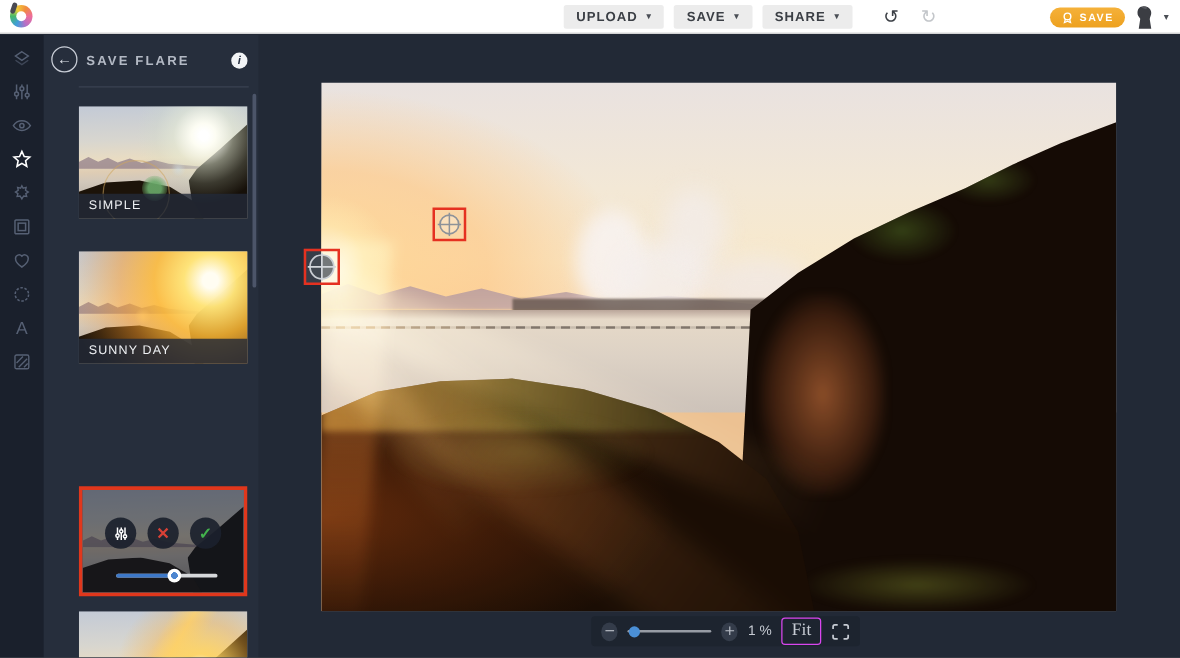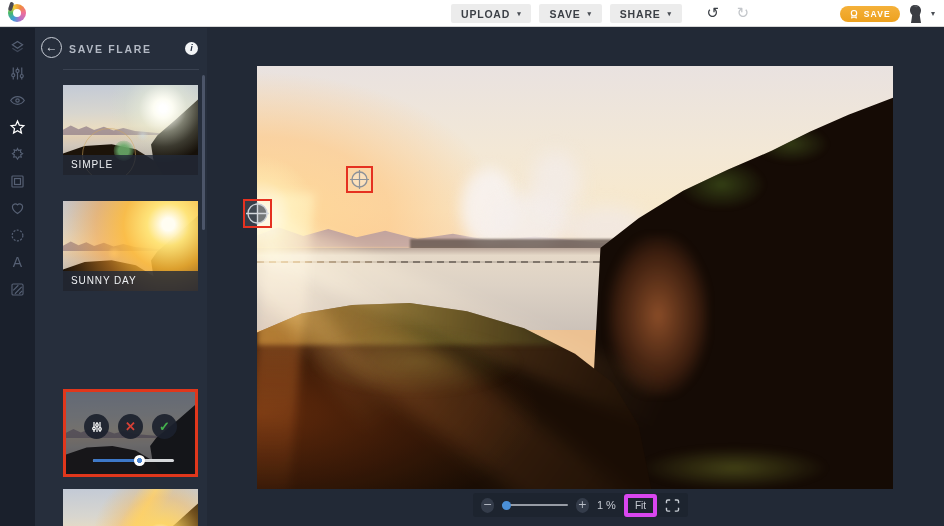--- a/index.html
+++ b/index.html
@@ -156,22 +156,22 @@
   
   .zoombar { position:absolute; left:266px; top:465px; width:215px; height:24px; background:#1d242f;
              border-radius:3px; display:flex; align-items:center; padding:0 8px; gap:8px; }
   .zbtn { width:15px; height:15px; border-radius:50%; background:#343c4a; border:none; color:#b9bec7;
           font-size:11px; line-height:14px; text-align:center; cursor:pointer; padding:0;
           font-family:"DejaVu Sans",sans-serif; }
   .ztrack { position:relative; width:74px; height:2.5px; background:#979ca5; border-radius:2px; cursor:pointer; }
   .ztrack .zknob { position:absolute; left:7%; top:50%; width:9px; height:9px; margin:-4.5px 0 0 -4.5px;
           border-radius:50%; background:#4a8fd6; cursor:pointer; }
   .zval { color:#c6cbd3; font-size:11px; white-space:nowrap; }
-  .fitbtn { background:transparent; border:4px solid #d946ef; border-radius:3px; color:#c6cbd3;
-            font-size:10px; padding:2px 7px; cursor:pointer; font-family:Liberation Sans, sans-serif; }
+  .fitbtn { background:transparent; border:1px solid #d946ef; border-radius:3px; color:#c6cbd3;
+            font-size:14px; padding:2px 7px; cursor:pointer; font-family:Liberation Serif, serif; }
   .expbtn { background:transparent; border:none; cursor:pointer; padding:0; display:flex; }
   .expbtn svg { width:15px; height:13px; }
 </style>
 </head>
 <body>
 
 <div class="app">
 
   <header class="topbar">
     <div class="logo"></div>

